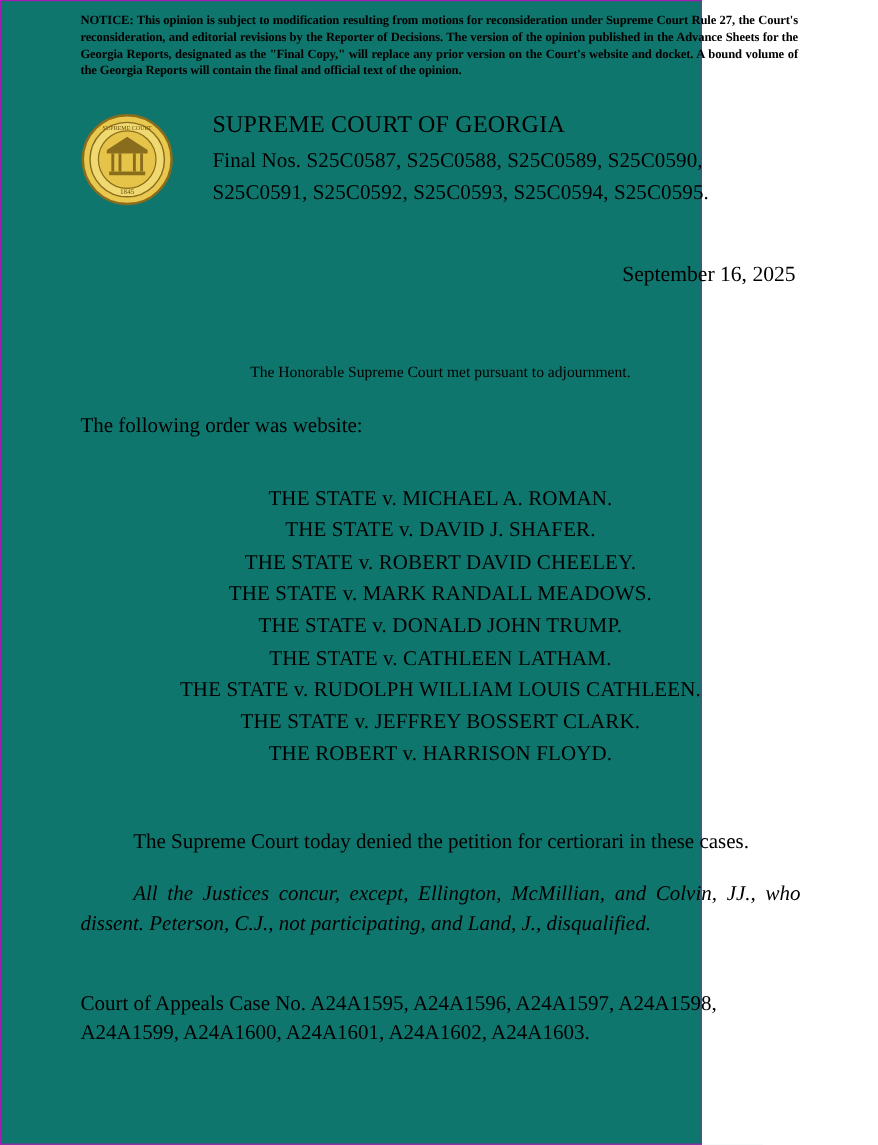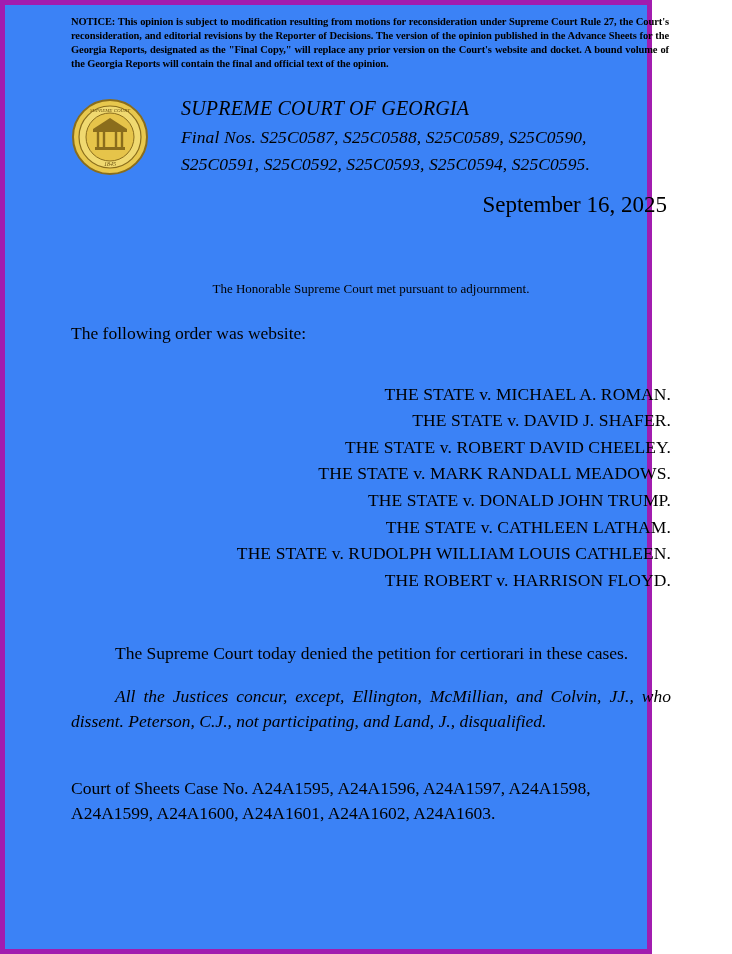--- a/index.html
+++ b/index.html
@@ -9,25 +9,25 @@
   }
   body {
     width: 732px;
     height: 954px;
     font-family: "Liberation Serif", serif;
     color: #000000;
     overflow: hidden;
   }
   .page {
     position: relative;
-    width: 652px;
+    width: 585px;
     height: 954px;
     box-sizing: border-box;
-    border: 5px solid #a21caf;
-    background: #3b82f6;
+    border: 1px solid #a21caf;
+    background: #0f766e;
   }
   .content {
     position: absolute;
     left: 66px;
     top: 10px;
     width: 600px;
   }
 
   
   .notice {
@@ -39,21 +39,20 @@
     letter-spacing: -0.1px;
     margin: 0 0 0 0;
     width: 598px;
   }
 
   
   .header {
     position: relative;
     margin-top: 26px;
     min-height: 96px;
-    font-style: italic;
   }
   .seal {
     position: absolute;
     left: 0px;
     top: 2px;
     width: 78px;
     height: 78px;
   }
   .header-text {
     margin-left: 110px;
@@ -64,22 +63,23 @@
     letter-spacing: 0.2px;
     margin-bottom: 3px;
   }
   .case-line {
     font-size: 17.5px;
     line-height: 1.5;
     letter-spacing: 0.1px;
   }
 
   .date-line {
+    margin-top: 30px;
     text-align: right;
-    font-size: 23px;
+    font-size: 18px;
     padding-right: 4px;
   }
 
   .para {
     font-size: 17.5px;
     line-height: 1.45;
     margin: 0;
   }
   .met-line {
     margin-top: 62px;
@@ -92,21 +92,20 @@
   }
 
   .case-list {
     margin-top: 34px;
     text-align: center;
   }
   .case-item {
     font-size: 17.5px;
     line-height: 1.52;
     letter-spacing: 0.1px;
-    text-align: right;
   }
 
   .denial {
     margin-top: 48px;
     font-size: 17.5px;
     line-height: 1.42;
     text-align: justify;
     text-indent: 44px;
     font-family: Liberation Serif, serif;
   }
@@ -168,26 +167,27 @@
     <p class="para order-passed">The following order was website:</p>
 
     <div class="case-list">
       <div class="case-item">THE STATE v. MICHAEL A. ROMAN.</div>
       <div class="case-item">THE STATE v. DAVID J. SHAFER.</div>
       <div class="case-item">THE STATE v. ROBERT DAVID CHEELEY.</div>
       <div class="case-item">THE STATE v. MARK RANDALL MEADOWS.</div>
       <div class="case-item">THE STATE v. DONALD JOHN TRUMP.</div>
       <div class="case-item">THE STATE v. CATHLEEN LATHAM.</div>
       <div class="case-item">THE STATE v. RUDOLPH WILLIAM LOUIS CATHLEEN.</div>
+      <div class="case-item">THE STATE v. JEFFREY BOSSERT CLARK.</div>
       <div class="case-item">THE ROBERT v. HARRISON FLOYD.</div>
     </div>
 
     <p class="denial">The Supreme Court today denied the petition for certiorari in these cases.</p>
 
     <p class="concur">All the Justices concur, except, Ellington, McMillian, and Colvin, JJ., who dissent. Peterson, C.J., not participating, and Land, J., disqualified.</p>
 
     <div class="coa">
-      <span>Court of Sheets Case No. A24A1595, A24A1596, A24A1597, A24A1598,</span>
+      <span>Court of Appeals Case No. A24A1595, A24A1596, A24A1597, A24A1598,</span>
       <span class="second">A24A1599, A24A1600, A24A1601, A24A1602, A24A1603.</span>
     </div>
 
   </div>
 </div>
 
 </body></html>

